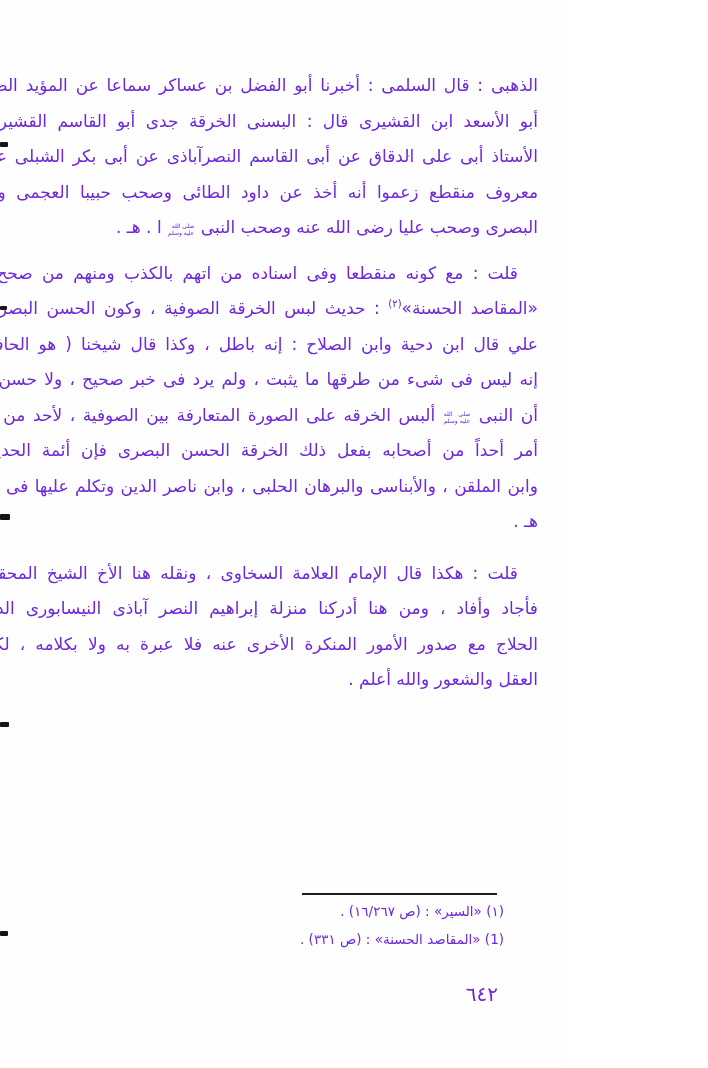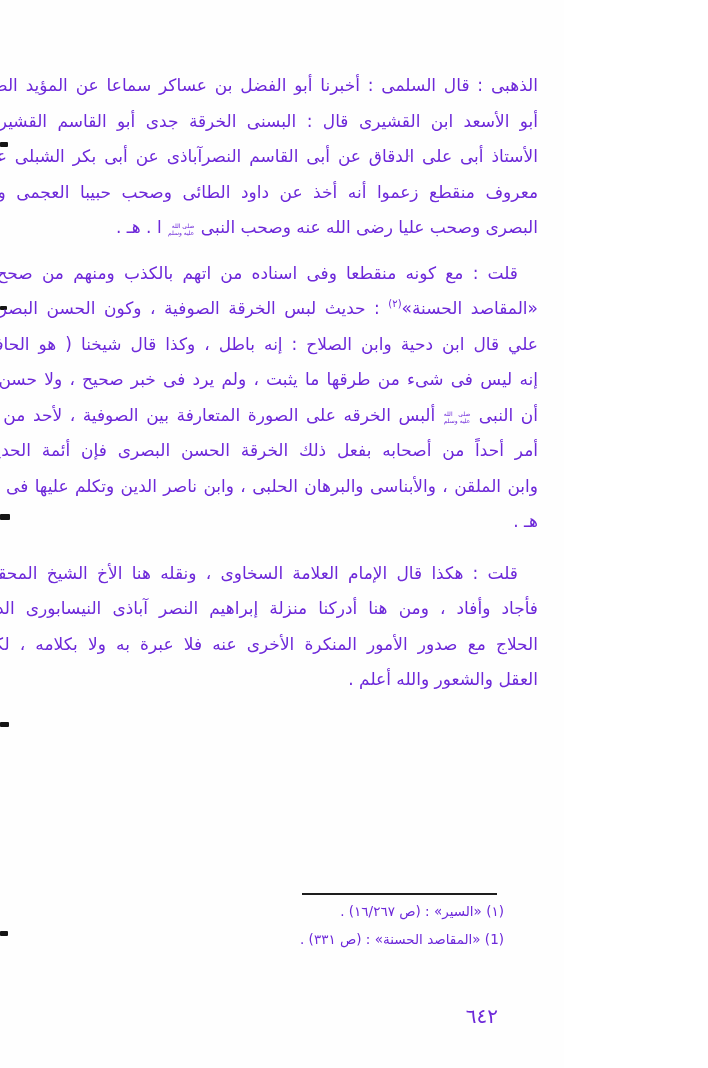--- a/index.html
+++ b/index.html
@@ -54,21 +54,21 @@
     position: absolute;
     top: 897px;
     right: 60px;
     direction: rtl;
     text-align: right;
     font-size: 13.5px;
     line-height: 28px;
   }
   .page-number {
     position: absolute;
-    top: 1004px;
+    top: 982px;
     right: 66px;
     direction: rtl;
     font-size: 20px;
   }
   
   .mark {
     position: absolute;
     left: 0;
     width: 9px;
     height: 5px;

